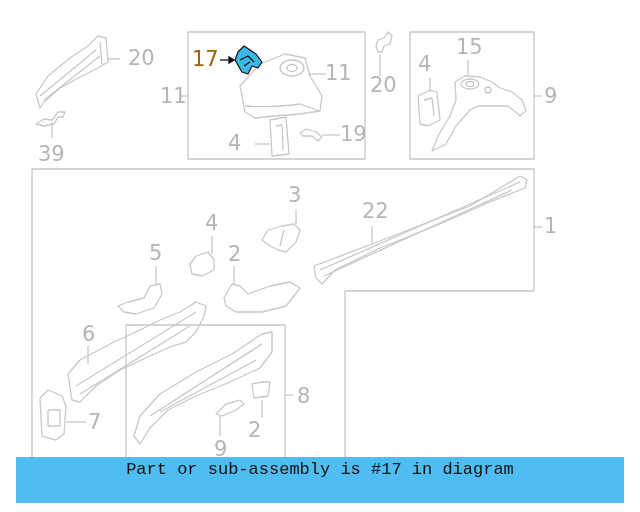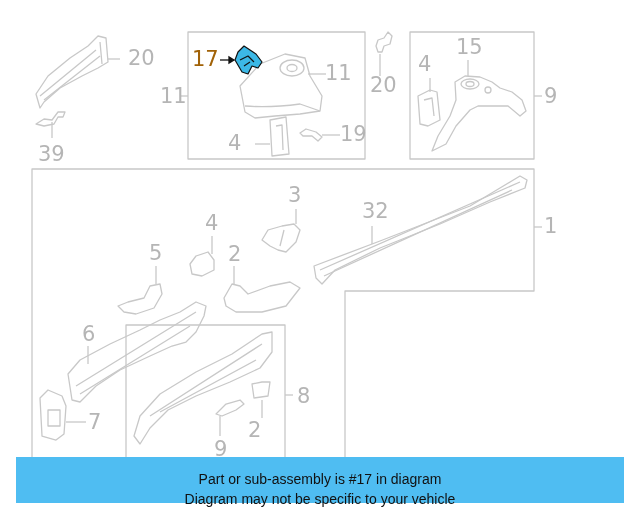--- a/index.html
+++ b/index.html
@@ -1,20 +1,20 @@
 <!DOCTYPE html>
 <html><head>
   <meta charset="utf-8">
   <style>
     html, body { margin:0; padding:0; background:#ffffff; }
     body { width:640px; height:512px; position:relative; overflow:hidden; font-family:"DejaVu Sans", sans-serif; }
     .diagram { position:absolute; left:0; top:16px; width:548px; height:455px; }
     .lbl { position:absolute; font-family:"DejaVu Sans", sans-serif; font-size:21px; color:#b5b5b5; line-height:1; }
     .lbl.hl { color:#a16207; }
-    .banner { position:absolute; left:16px; top:457px; width:608px; height:46px; background:#4fbdf2; text-align:center; font-family:Liberation Sans, sans-serif; font-size:14px; color:#111111; line-height:20px; padding-top:12px; box-sizing:border-box; }
+    .banner { position:absolute; left:16px; top:457px; width:608px; height:46px; background:#4fbdf2; text-align:center; font-family:Liberation Mono, monospace; font-size:17px; color:#111111; line-height:20px; padding-top:3px; box-sizing:border-box; }
     .banner div { white-space:nowrap; }
   </style>
 </head>
 <body>
 
 <div class="diagram">
   <svg width="640" height="455" viewBox="0 0 640 455" xmlns="http://www.w3.org/2000/svg">
     <g fill="none" stroke="#c8c8c8" stroke-width="1.3" stroke-linejoin="round">
 
       <rect x="188" y="16" width="177" height="127"></rect>
@@ -121,28 +121,27 @@
   <span class="lbl" style="left:160px;top:70px">11</span>
   <span class="lbl hl" style="left:192px;top:33px">17</span>
   <span class="lbl" style="left:325px;top:47px">11</span>
   <span class="lbl" style="left:228px;top:117px">4</span>
   <span class="lbl" style="left:340px;top:108px">19</span>
   <span class="lbl" style="left:370px;top:59px">20</span>
   <span class="lbl" style="left:418px;top:38px">4</span>
   <span class="lbl" style="left:456px;top:21px">15</span>
   <span class="lbl" style="left:544px;top:70px">9</span>
   <span class="lbl" style="left:288px;top:169px">3</span>
-  <span class="lbl" style="left:362px;top:185px">32</span>
+  <span class="lbl" style="left:362px;top:185px">22</span>
   <span class="lbl" style="left:544px;top:200px">1</span>
   <span class="lbl" style="left:205px;top:197px">4</span>
   <span class="lbl" style="left:228px;top:228px">2</span>
   <span class="lbl" style="left:149px;top:227px">5</span>
   <span class="lbl" style="left:82px;top:308px">6</span>
   <span class="lbl" style="left:88px;top:396px">7</span>
   <span class="lbl" style="left:297px;top:370px">8</span>
   <span class="lbl" style="left:248px;top:404px">2</span>
   <span class="lbl" style="left:214px;top:423px">9</span>
 </div>
 
 <div class="banner">
   <div>Part or sub-assembly is #17 in diagram</div>
-  <div>Diagram may not be specific to your vehicle</div>
 </div>
 
 </body></html>

